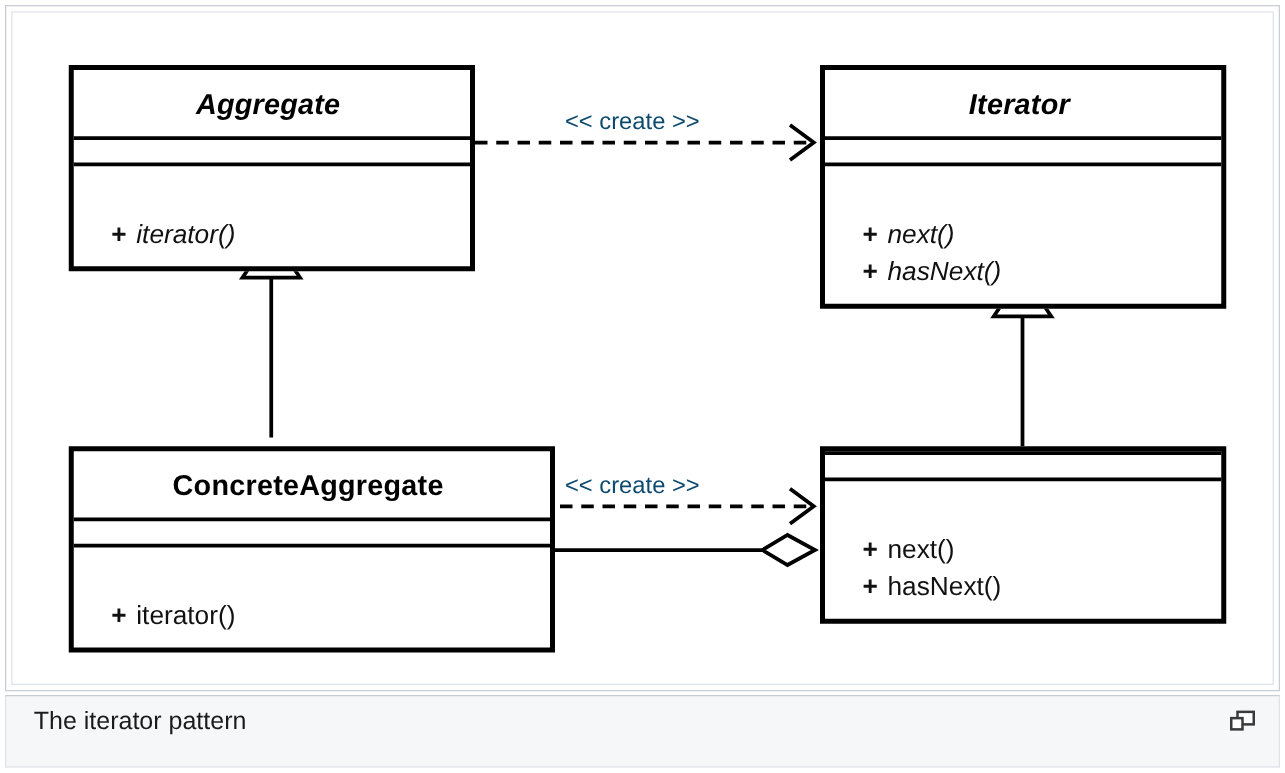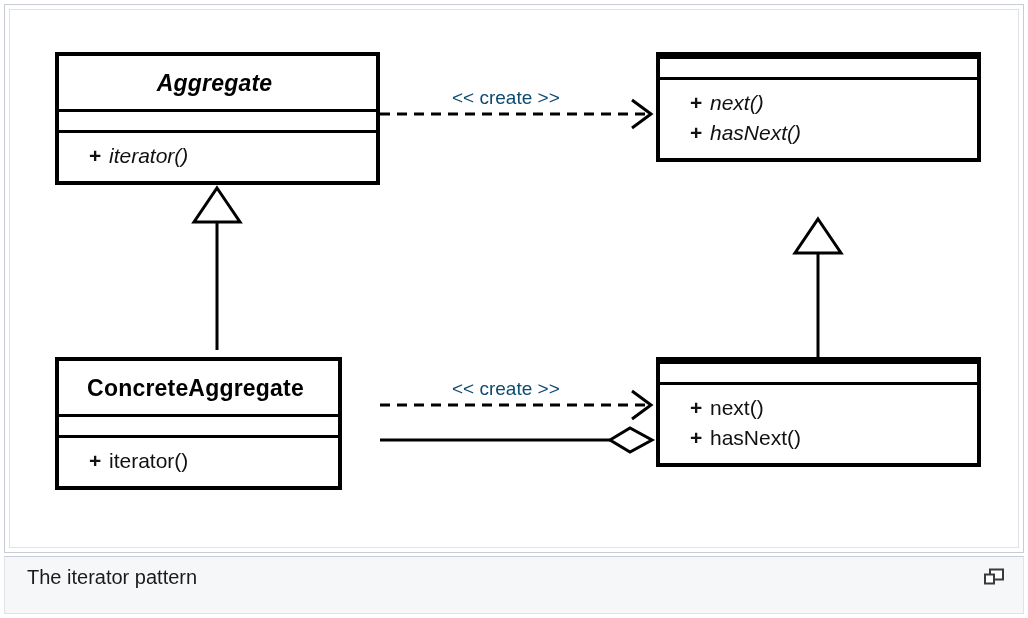--- a/index.html
+++ b/index.html
@@ -75,20 +75,21 @@
   .uml-sep {
     height: 3px;
     background: #000000;
     width: 100%;
   }
   .uml-attrs {
     height: 18px;
   }
   .uml-ops {
     padding: 8px 0 10px 0;
+    margin-top: 32px;
   }
   .uml-op {
     font-size: 21px;
     color: #111111;
     line-height: 1.42;
     padding-left: 30px;
     white-space: nowrap;
   }
   .uml-op.abstract .opname {
     font-style: italic;
@@ -184,34 +185,35 @@
       <div class="uml-attrs"></div>
       <div class="uml-sep"></div>
       <div class="uml-ops">
         <div class="uml-op abstract">
           <span class="vis">+</span><span class="opname">iterator()</span>
         </div>
       </div>
     </div>
 
     <div class="uml-class" style="left:656px; top:52px; width:325px;">
+      <div class="uml-title abstract">Iterator</div>
       <div class="uml-sep"></div>
       <div class="uml-attrs"></div>
       <div class="uml-sep"></div>
       <div class="uml-ops">
         <div class="uml-op abstract">
           <span class="vis">+</span><span class="opname">next()</span>
         </div>
         <div class="uml-op abstract">
           <span class="vis">+</span><span class="opname">hasNext()</span>
         </div>
       </div>
     </div>
 
-    <div class="uml-class" style="left:55px; top:357px; width:287px;">
+    <div class="uml-class" style="left:55px; top:357px; width:389px;">
       <div class="uml-title">ConcreteAggregate</div>
       <div class="uml-sep"></div>
       <div class="uml-attrs"></div>
       <div class="uml-sep"></div>
       <div class="uml-ops">
         <div class="uml-op">
           <span class="vis">+</span><span class="opname">iterator()</span>
         </div>
       </div>
     </div>

